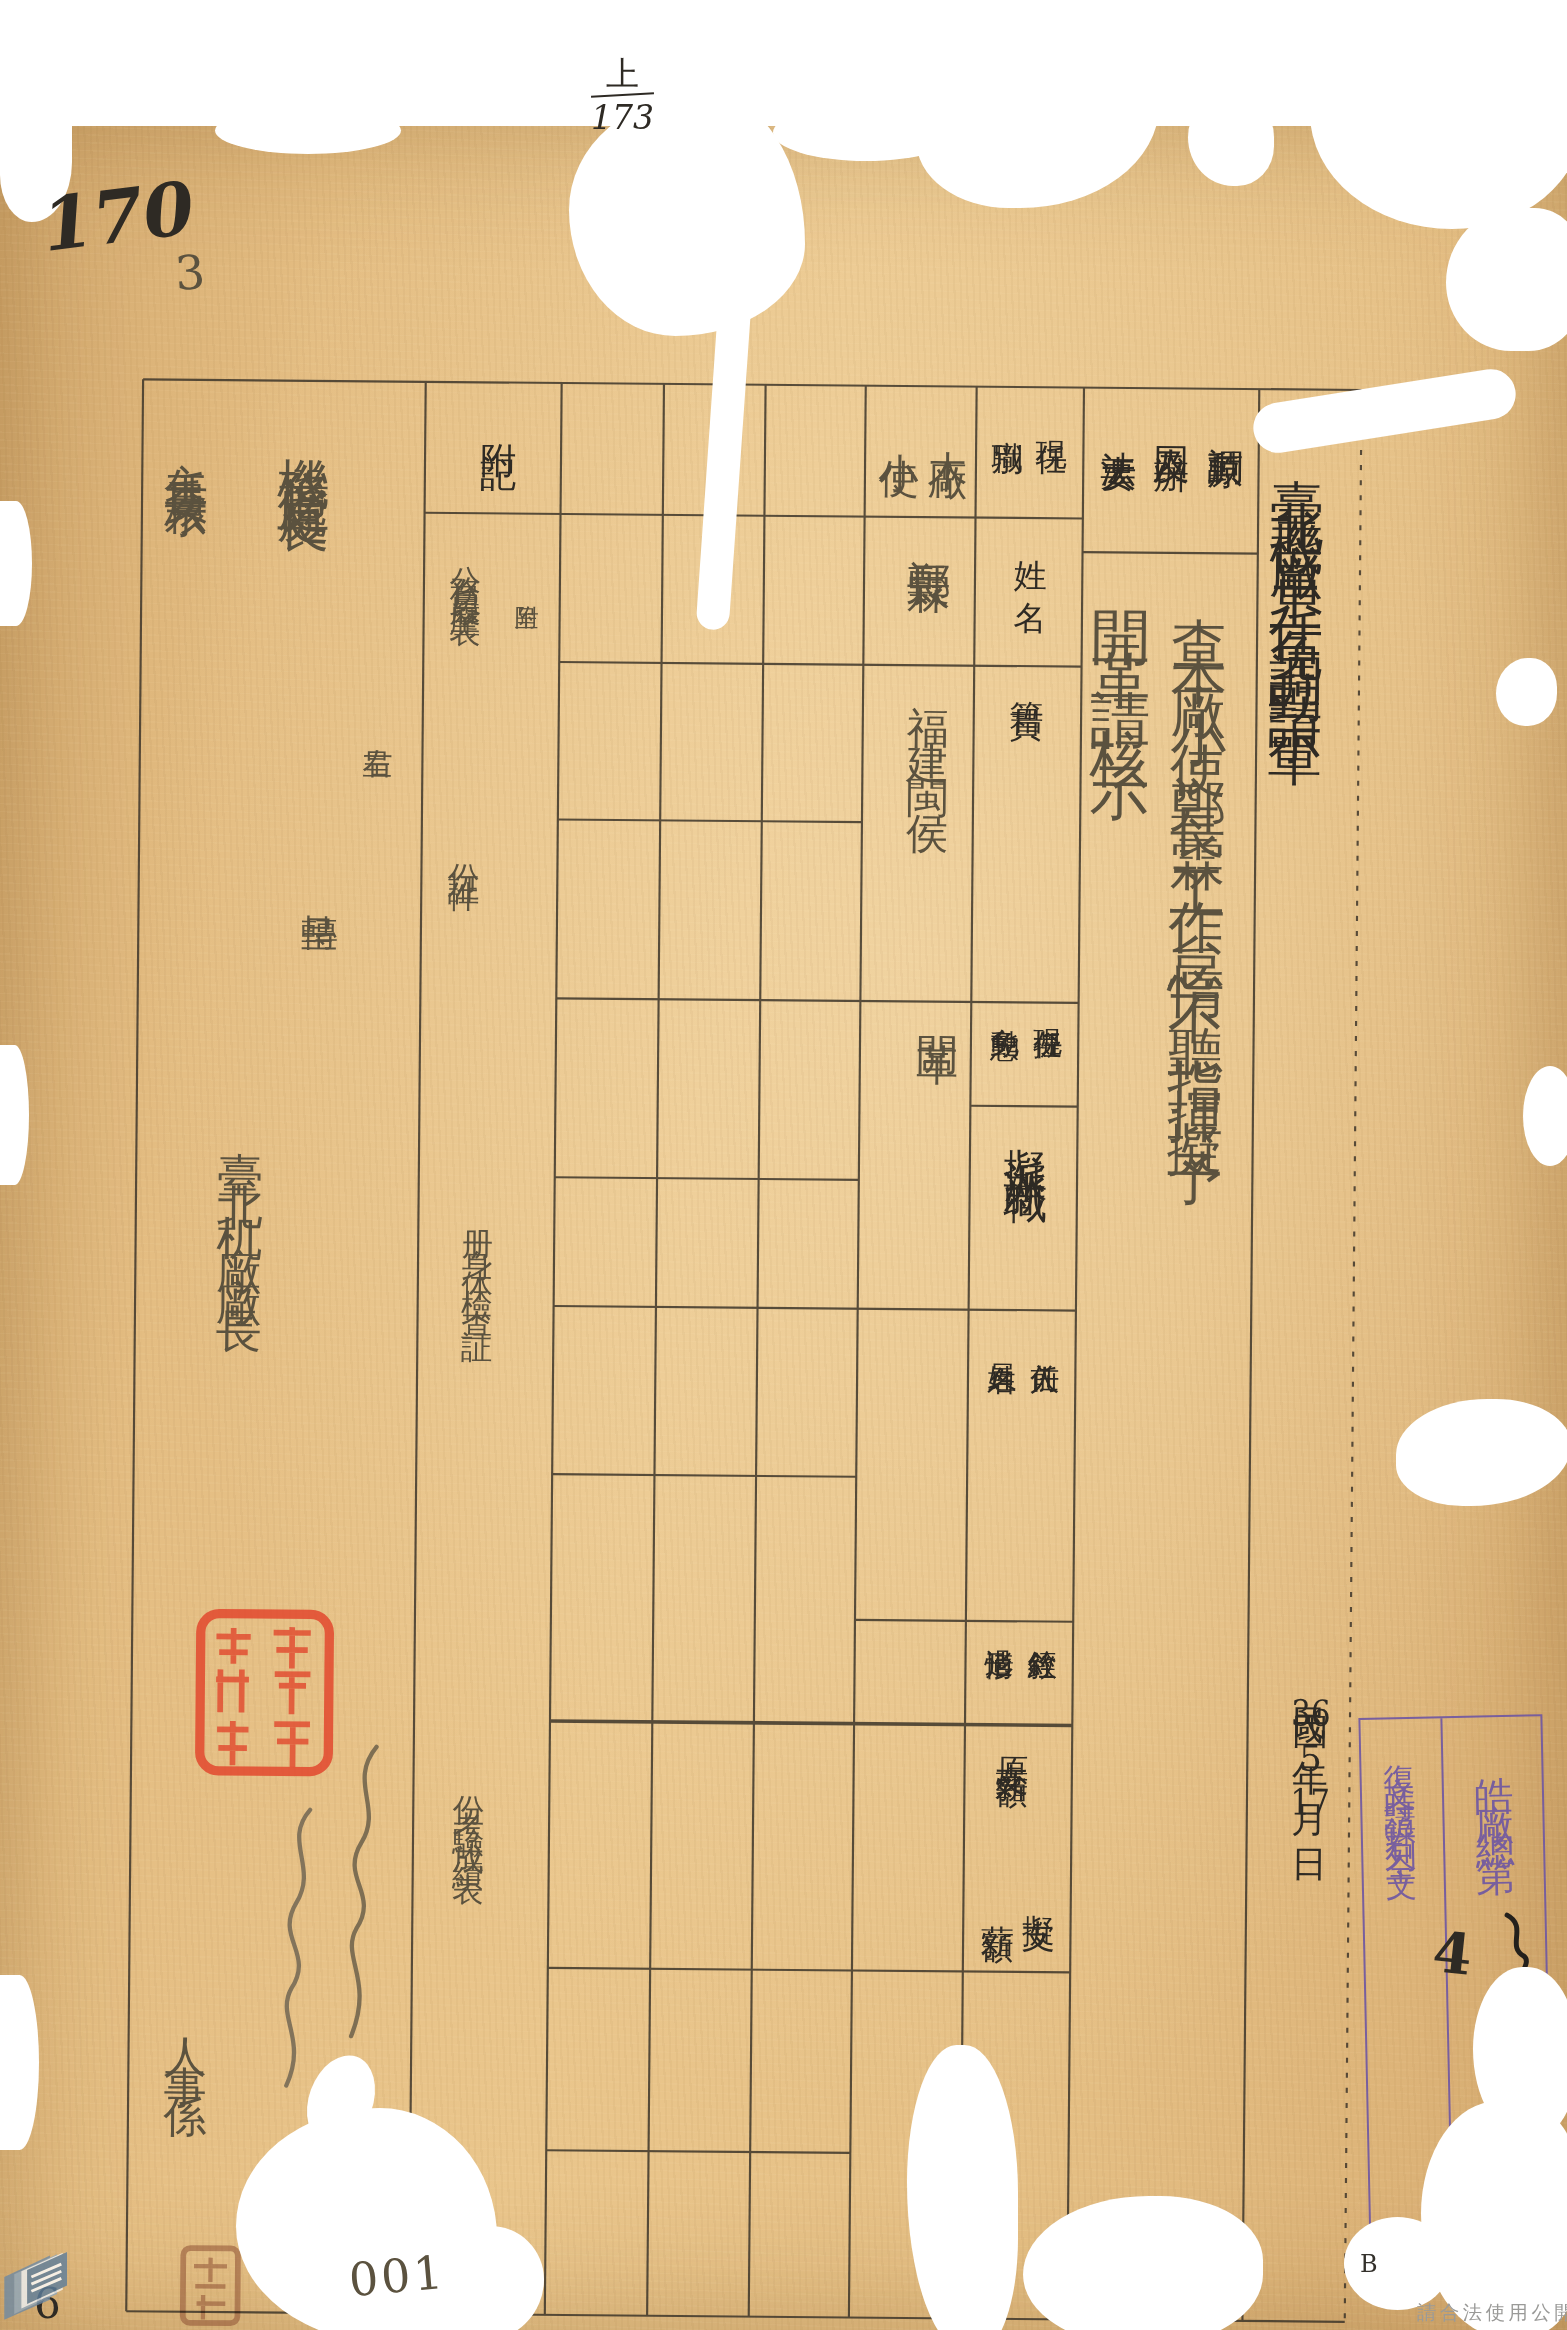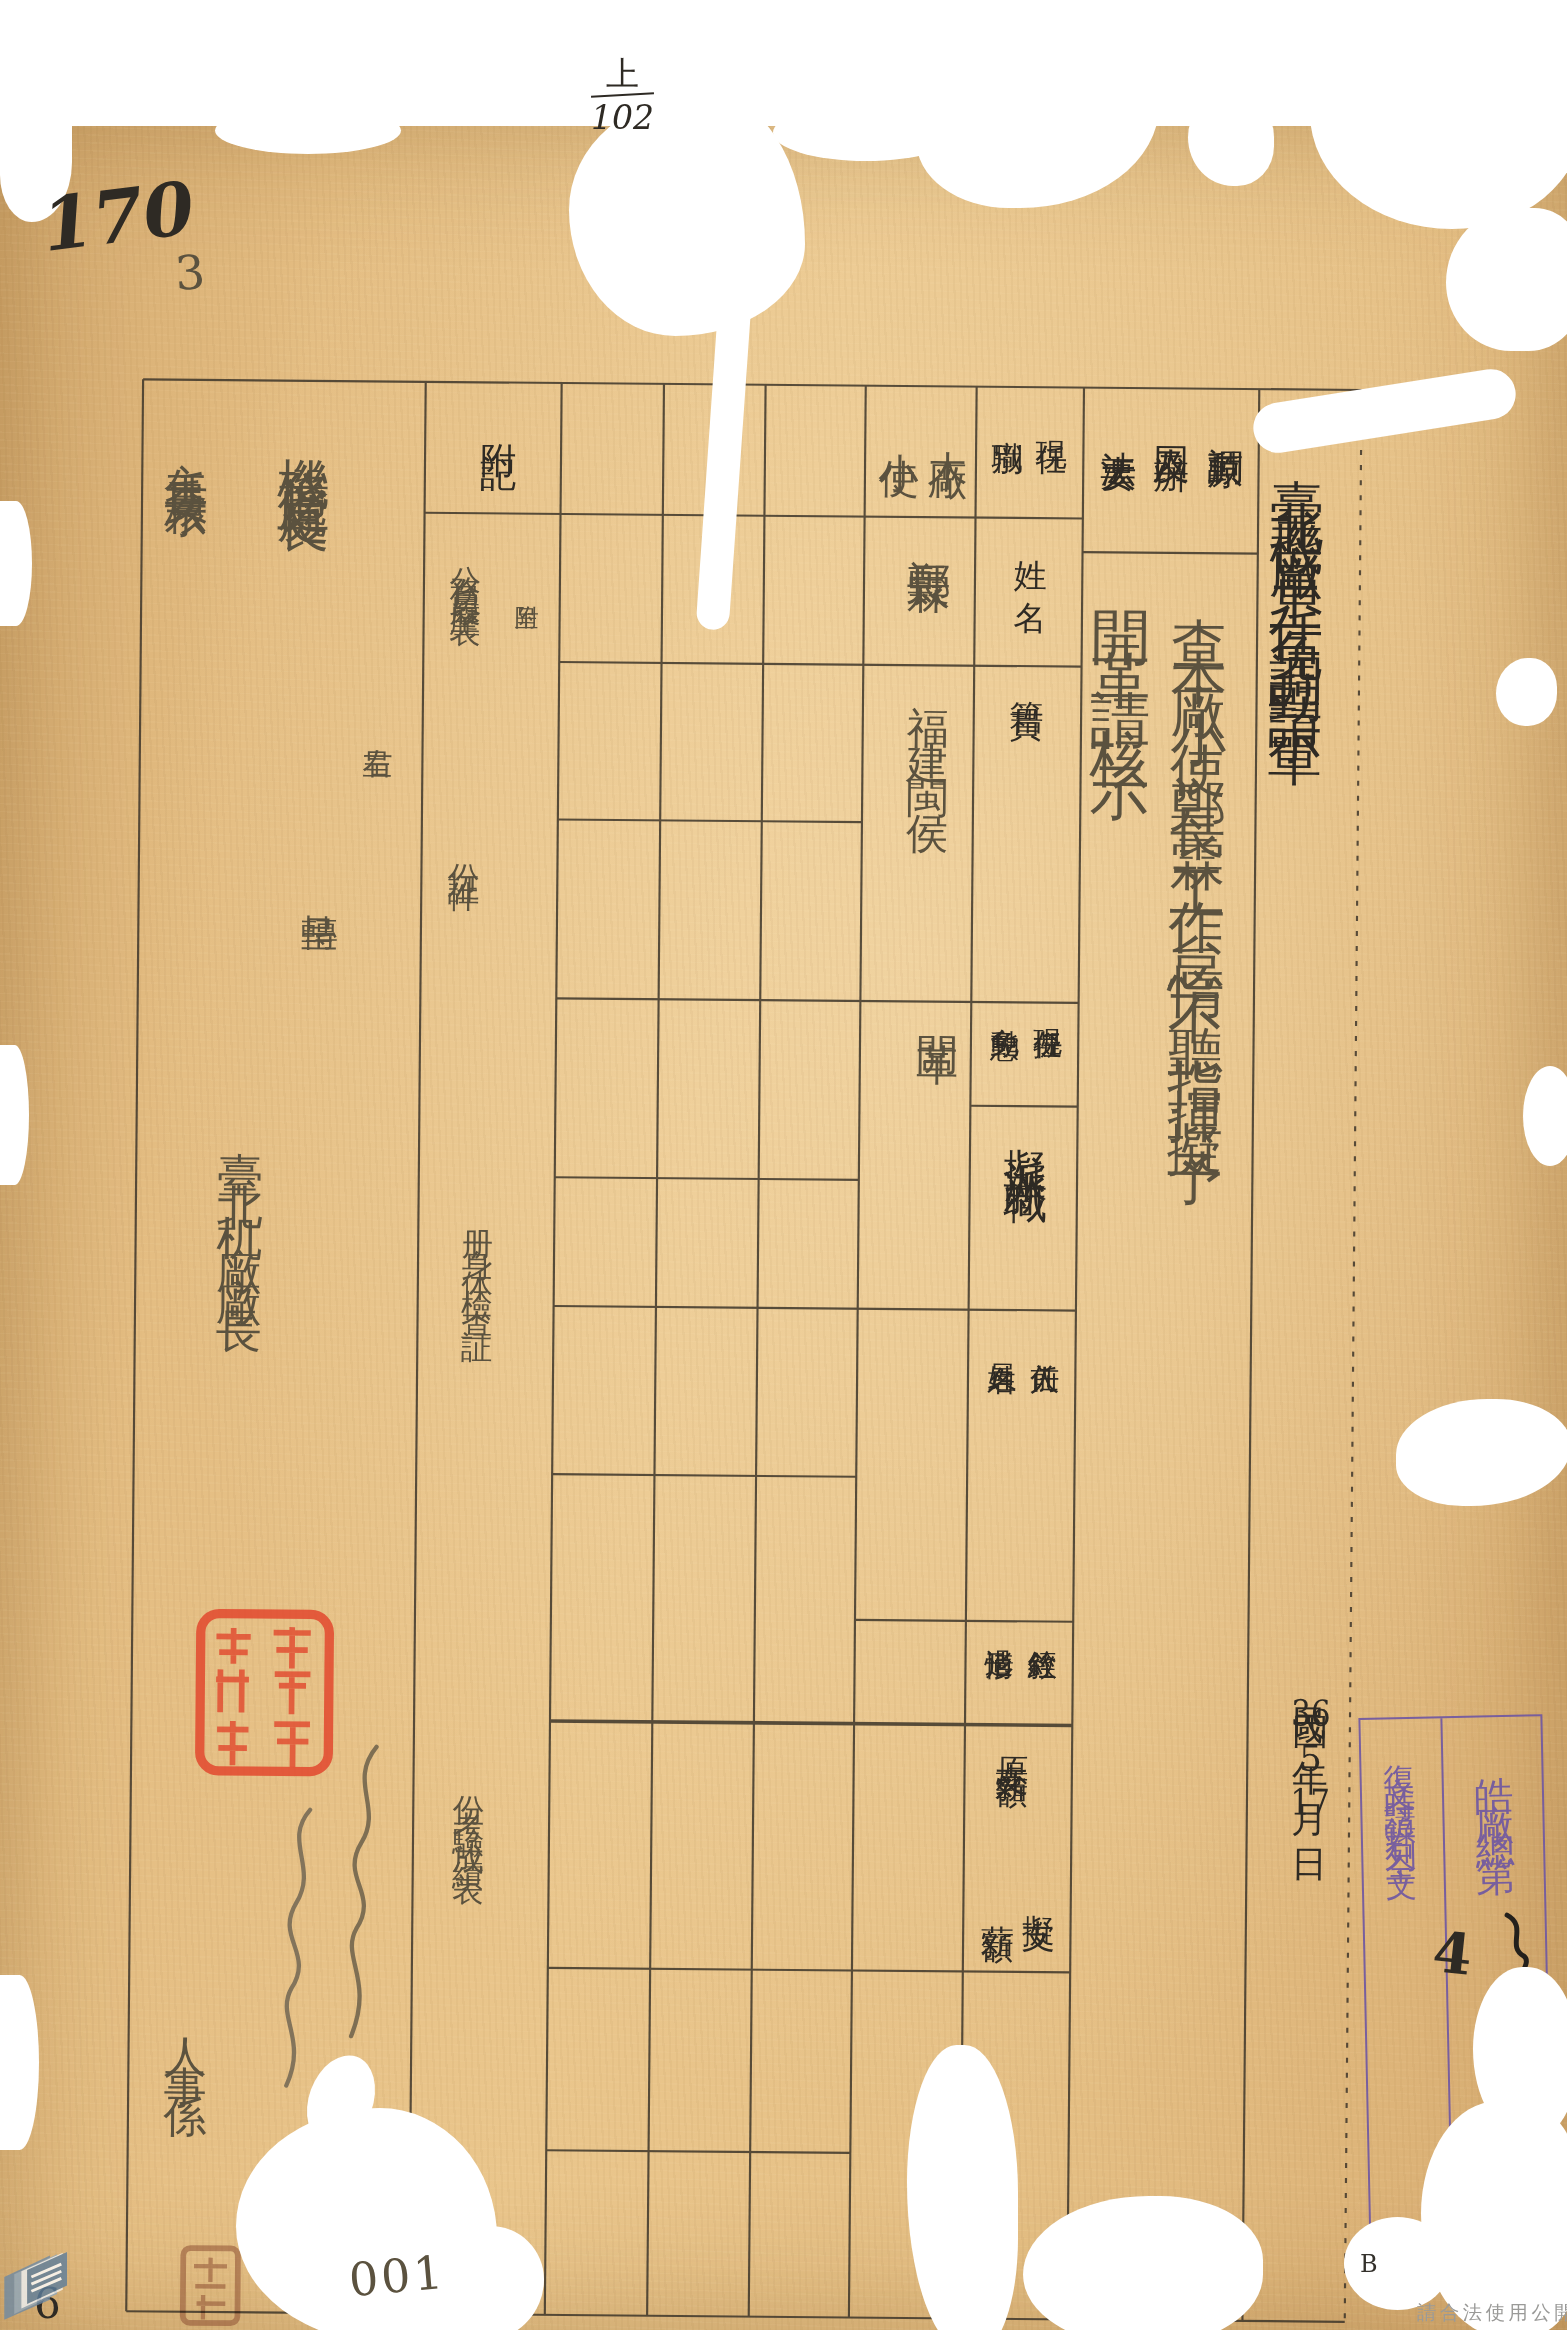--- a/index.html
+++ b/index.html
@@ -169,21 +169,21 @@
   <div class="blob" style="left:1023px;top:2196px;width:240px;height:150px;border-radius:55% 45% 50% 50%;"></div>
   <div class="blob" style="left:1421px;top:2101px;width:161px;height:236px;border-radius:55% 45% 40% 60%;"></div>
   <div class="blob" style="left:1344px;top:2217px;width:107px;height:93px;border-radius:50%;"></div>
   <div class="blob" style="left:1473px;top:1967px;width:104px;height:172px;border-radius:50% 50% 45% 55%;"></div>
 
   <div class="h ink zmark" style="position:absolute;left:42px;top:180px;font-size:73px;font-style:italic;transform:rotate(-7deg);font-weight:bold;">170</div>
   <div class="h pencil zmark" style="position:absolute;left:175px;top:249px;font-size:47px;transform:rotate(-4deg);">3</div>
   <div class="zmark" style="position:absolute;left:588px;top:57px;width:69px;text-align:center;color:#2e2a24;">
     <div class="h" style="position:static;font-size:33px;">上</div>
     <div style="height:0;border-top:2.9px solid #2e2a24;margin:4.3px 2.9px;transform:rotate(-3deg);"></div>
-    <div class="h" style="position:static;font-size:33px;font-style:italic;">102</div>
+    <div class="h" style="position:static;font-size:33px;font-style:italic;">173</div>
   </div>
   <div class="h pencil zmark" style="position:absolute;left:349px;top:2253px;font-size:46px;transform:rotate(-5deg);letter-spacing:2.9px;">001</div>
   <div class="h ink zmark" style="position:absolute;left:34px;top:2283px;font-size:42px;">6</div>
   <div class="h zmark" style="position:absolute;left:1360px;top:2252px;font-size:24px;color:#33302b;">B</div>
 
   <div class="h zmark" style="position:absolute;left:1417px;top:2303px;font-size:19.3px;letter-spacing:3.6px;color:#9a9a98;">請合法使用公開之影像</div>
   <svg class="zmark" style="position:absolute;left:0;top:2234px;" width="87" height="96" viewBox="0 0 122 134">
     <g opacity=".8">
       <path d="M6 120 L6 60 L70 30 L70 92 Z" fill="#6f8aa3"></path>
       <path d="M20 112 L20 56 L80 28 L80 84 Z" fill="#8fa7bc"></path>

